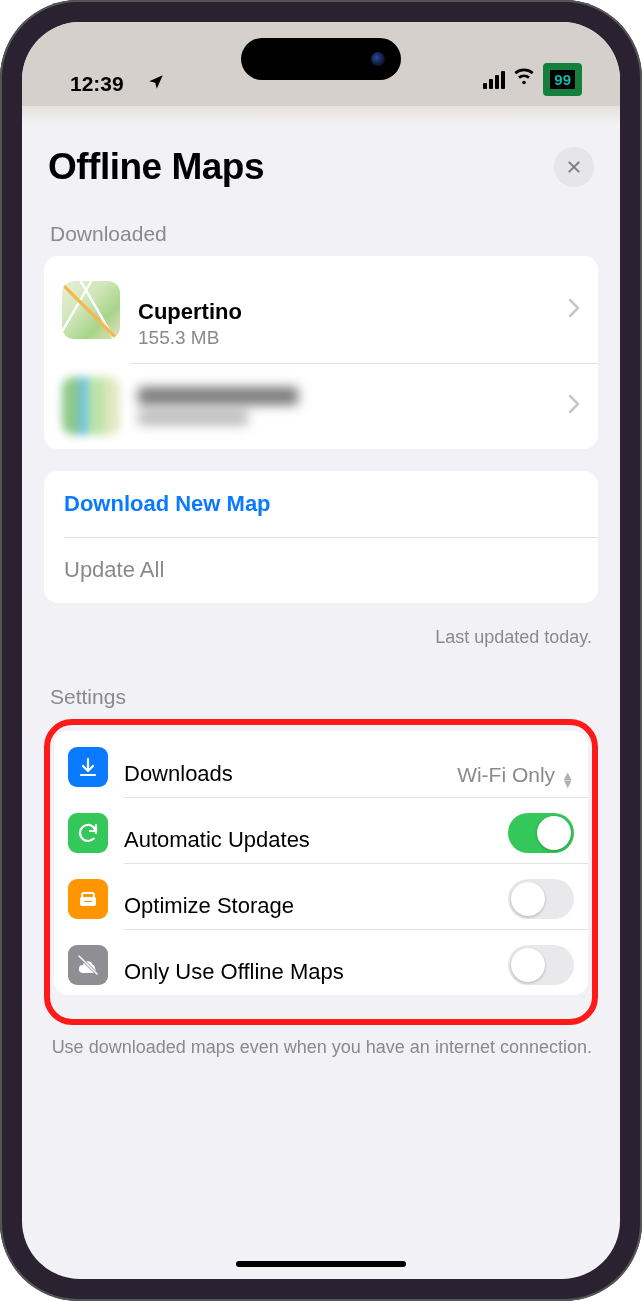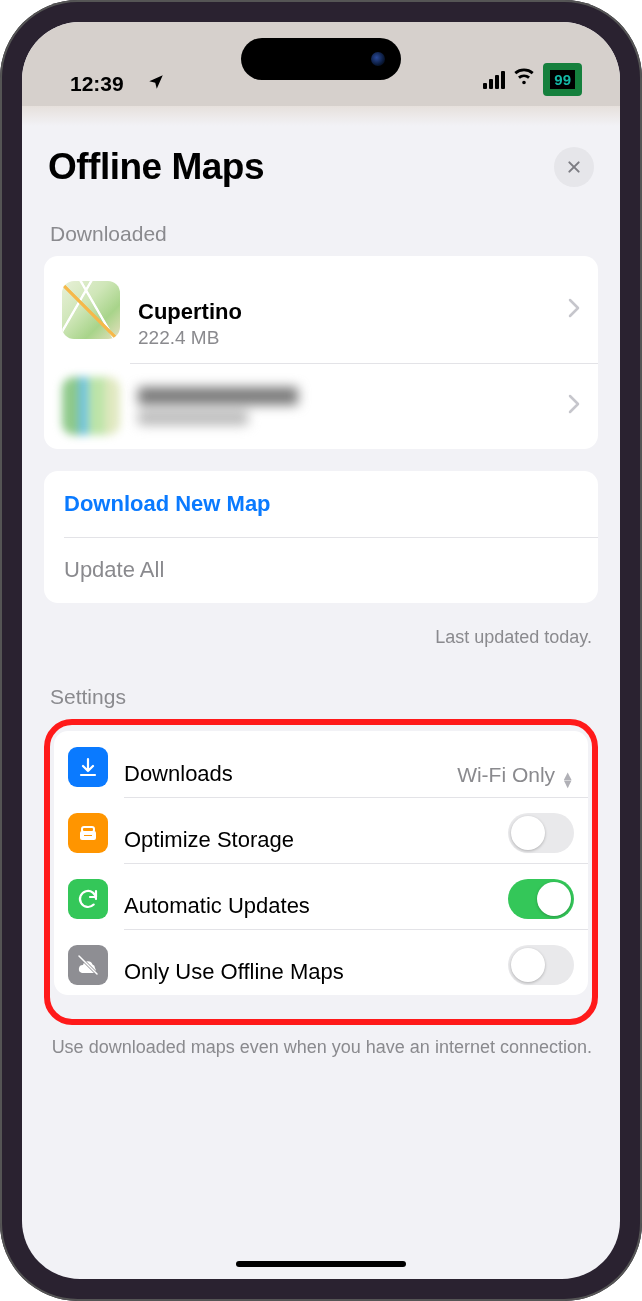--- a/index.html
+++ b/index.html
@@ -252,21 +252,21 @@
         </div>
       </div>
 
       <div class="section-header">Downloaded</div>
 
       <div class="card">
         <div class="row">
           <div class="thumb map"></div>
           <div class="row-text">
             <div class="row-title">Cupertino</div>
-            <div class="row-sub">222.4 MB</div>
+            <div class="row-sub">155.3 MB</div>
           </div>
           <span class="chevron"><svg viewBox="0 0 12 20">
                 <path d="M2 2l8 8-8 8" fill="none" stroke="currentColor" stroke-width="2.5" stroke-linecap="round" stroke-linejoin="round"></path>
               </svg></span>
         </div>
         <div class="row">
           <div class="thumb blur"></div>
           <div class="row-text blur-text">
             <div class="blur-line1"></div>
             <div class="blur-line2"></div>
@@ -297,39 +297,39 @@
             </div>
             <div class="slabel">Downloads</div>
             <div class="svalue">Wi-Fi Only</div>
             <div class="selector-arrows">
                 <span>▲</span>
                 <span>▼</span>
               </div>
           </div>
 
           <div class="srow">
+            <div class="sicon green">
+              <svg viewBox="0 0 24 24" fill="none" stroke="currentColor" stroke-width="2.2" stroke-linecap="round" stroke-linejoin="round">
+                  <path d="M20 12a8 8 0 10-2.3 5.6M20 4v6h-6"></path>
+                </svg>
+            </div>
+            <div class="slabel">Automatic Updates</div>
+            <div class="toggle on"></div>
+          </div>
+
+          <div class="srow">
             <div class="sicon orange">
               <svg viewBox="0 0 24 24" fill="none" stroke="currentColor" stroke-width="2" stroke-linecap="round" stroke-linejoin="round">
                   <rect x="4" y="10" width="16" height="9" rx="2" fill="currentColor" stroke="none"></rect>
                   <rect x="6" y="6" width="12" height="5" rx="2" fill="none" stroke="currentColor"></rect>
                   <rect x="7" y="13" width="10" height="3" rx="1" fill="#ff9500"></rect>
                 </svg>
             </div>
             <div class="slabel">Optimize Storage</div>
             <div class="toggle off"></div>
-          </div>
-
-          <div class="srow">
-            <div class="sicon green">
-              <svg viewBox="0 0 24 24" fill="none" stroke="currentColor" stroke-width="2.2" stroke-linecap="round" stroke-linejoin="round">
-                  <path d="M20 12a8 8 0 10-2.3 5.6M20 4v6h-6"></path>
-                </svg>
-            </div>
-            <div class="slabel">Automatic Updates</div>
-            <div class="toggle on"></div>
           </div>
 
           <div class="srow">
             <div class="sicon gray">
               <svg viewBox="0 0 24 24" fill="currentColor">
                   <path d="M19 15a3.5 3.5 0 00-2.5-3.4A5 5 0 007 12a4 4 0 00-1 7.9h12A3.5 3.5 0 0019 15z"></path>
                   <line x1="3" y1="3" x2="21" y2="21" stroke="#8e8e93" stroke-width="3" stroke-linecap="round"></line>
                   <line x1="3" y1="3" x2="21" y2="21" stroke="#fff" stroke-width="1.5" stroke-linecap="round"></line>
                 </svg>
             </div>

